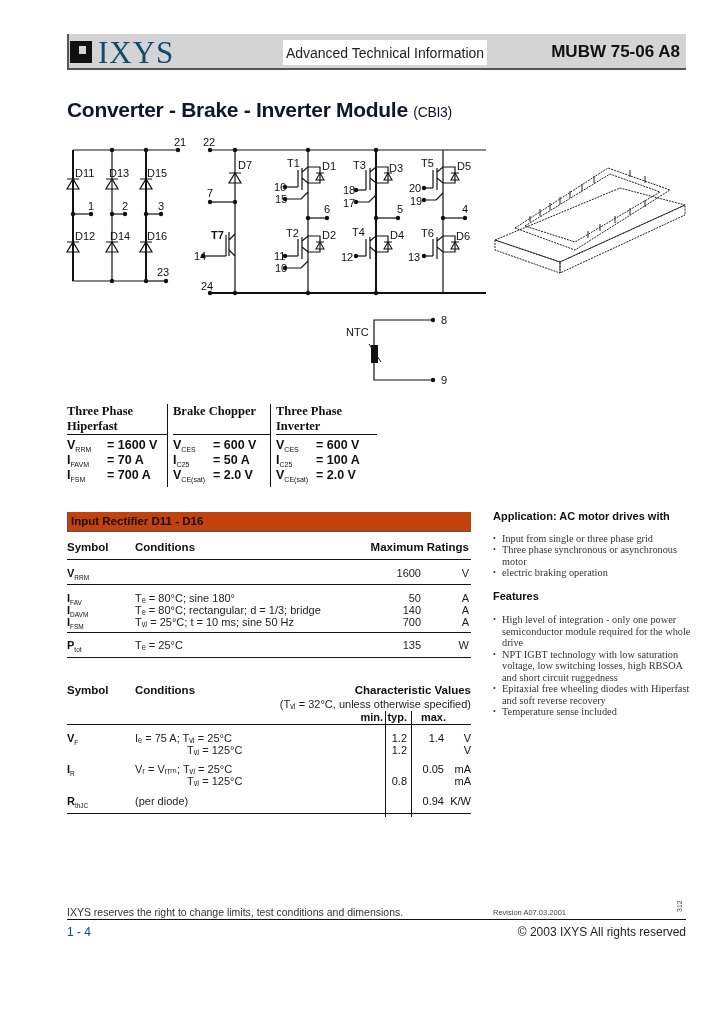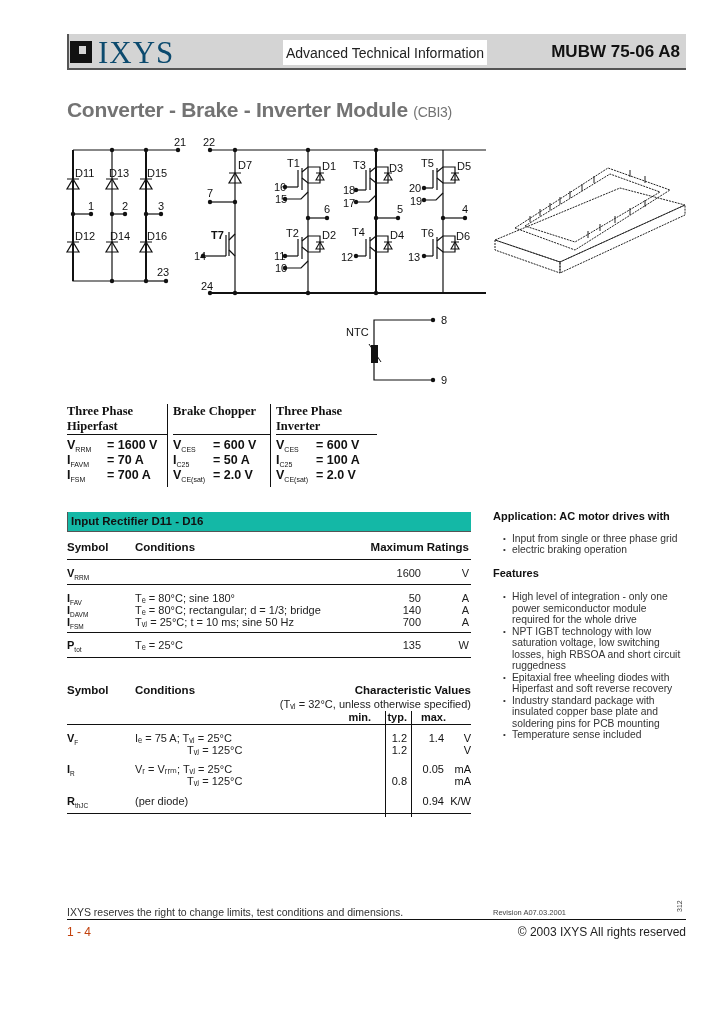--- a/index.html
+++ b/index.html
@@ -12,69 +12,69 @@
          border-left: 2px solid #555; border-bottom: 2px solid #555; box-sizing: border-box; }
   .logo { left: 70px; top: 35px; height: 34px; display: flex; align-items: center; }
   .logo-box { width: 22px; height: 22px; background: #111; position: relative; margin-right: 6px; }
   .logo-box::after { content: ""; position: absolute; left: 6px; top: 5px; width: 10px; height: 11px;
          background: #d4d4d4; border-left: 3px solid #111; border-bottom: 3px solid #111; box-sizing: border-box;}
   .logo-text { font-family: "Liberation Serif", "DejaVu Serif", serif; font-size: 31px; letter-spacing: 1px; color:#0c4a6e; line-height: 1; }
   .ati { left: 283px; top: 40px; width: 204px; height: 25px; background: #fff; font-size: 14px;
          display: flex; align-items: center; justify-content: center; color: #222; }
   .part { right: 40px; top: 42px; font-size: 17px; font-weight: bold; color: #111; }
 
-  .title { left: 67px; top: 98px; font-size: 21px; font-weight: bold; color: #737373; letter-spacing: -0.3px; }
+  .title { left: 67px; top: 98px; font-size: 21px; font-weight: bold; color: #0f172a; letter-spacing: -0.3px; }
   .title small { font-size: 14px; font-weight: normal; }
 
   
   .sum { left: 67px; top: 404px; width: 310px; font-size: 12.5px; font-weight: bold; }
   .sum-cols { display: flex; }
   .sum-col { box-sizing: border-box; }
   .sum-col + .sum-col { border-left: 1px solid #111; padding-left: 5px; }
   .sum-head { height: 30px; border-bottom: 1px solid #111; line-height: 15px; font-family: Liberation Serif, serif; }
   .sum-body { padding-top: 3px; padding-bottom: 4px; }
   .sum-row { display: flex; height: 15px; line-height: 15px; }
   .sym { display: inline-block; width: 40px; }
   .sym sub { font-size: 7px; font-weight: normal; vertical-align: -3px; }
   .eq { display: inline-block; }
 
   
-  .sec-bar { left: 67px; top: 512px; width: 404px; height: 20px; background: #14b8a6;
+  .sec-bar { left: 67px; top: 512px; width: 404px; height: 20px; background: #c2410c;
              border-left: 1px solid #555; border-bottom: 1px solid #555; box-sizing: border-box;
              font-size: 11.5px; font-weight: bold; padding-left: 3px; line-height: 19px; }
   .tbl { left: 67px; width: 404px; font-size: 11px; }
   .tbl .row { position: relative; height: 12px; line-height: 12px; }
   .tbl .c-sym { position: absolute; left: 0; font-weight: bold; }
   .tbl .c-sym sub { font-size: 6.5px; font-weight: normal; vertical-align: -3px; }
   .tbl .c-cond { position: absolute; left: 68px; color: #222; }
   .tbl .c-val { position: absolute; right: 50px; text-align: left; color: #222; }
   .tbl .c-unit { position: absolute; right: 2px; text-align: right; color: #222; }
   .hline { height: 1px; background: #111; }
   .th { font-weight: bold; font-size: 11.5px; }
 
   
-  .ct .c-min { position: absolute; right: 100px; text-align: left; }
+  .ct .c-min { position: absolute; right: 88px; text-align: left; }
   .ct .c-typ { position: absolute; right: 64px; text-align: left; }
   .ct .c-max { position: absolute; right: 27px; text-align: right; }
   .ct .c-u { position: absolute; right: 0; text-align: right; }
   .vsep { position: absolute; width: 1px; background: #111; }
 
   
   .rc { left: 493px; width: 200px; font-size: 10.3px; color: #333; line-height: 11.5px; }
   .rc .h { font-weight: bold; color: #111; font-size: 11px; }
-  .rc ul { margin: 10px; padding: 0; list-style: none; }
+  .rc ul { margin: 0; padding: 0; list-style: none; font-family: Liberation Serif, serif; }
   .rc li { position: relative; padding-left: 9px; }
   .rc li::before { content: "\2022"; position: absolute; left: 0; top: 0; font-size: 8px; }
 
   
   .foot1 { left: 67px; top: 906px; font-size: 10.5px; color: #333; }
   .rev { left: 493px; top: 908px; font-size: 7.5px; color: #444; }
   .code { left: 676px; top: 899px; font-size: 7px; color: #444; transform: rotate(-90deg); transform-origin: left top; }
   .fline { left: 67px; top: 919px; width: 619px; height: 1px; background: #111; }
-  .pg { left: 67px; top: 925px; font-size: 12px; color: #c2410c; }
+  .pg { left: 67px; top: 925px; font-size: 12px; color: #0c4a6e; }
   .copy { right: 34px; top: 925px; font-size: 12px; color: #222; }
 
   svg text { font-family: "Liberation Sans", "DejaVu Sans", sans-serif; }
 </style>
 </head>
 <body>
 
 <div class="abs hdr"></div>
 <div class="abs logo">
   <div class="logo-box"></div>
@@ -456,28 +456,28 @@
   </div>
   <div class="hline" style="margin-top:6px"></div>
   <div class="vsep" style="right:85px;top:27px;height:106px"></div>
   <div class="vsep" style="right:59px;top:27px;height:106px"></div>
 </div>
 
 <div class="abs rc" style="top:511px">
   <div class="h">Application: AC motor drives with</div>
   <ul style="margin-top:10px">
     <li>Input from single or three phase grid</li>
+    <li>Three phase synchronous or asynchronous motor</li>
     <li>electric braking operation</li>
   </ul>
   <div class="h" style="margin-top:12px">Features</div>
   <ul style="margin-top:12px">
     <li>High level of integration - only one power semiconductor module required for the whole drive</li>
     <li>NPT IGBT technology with low saturation voltage, low switching losses, high RBSOA and short circuit ruggedness</li>
     <li>Epitaxial free wheeling diodes with Hiperfast and soft reverse recovery</li>
-    <li>Industry standard package with insulated copper base plate and soldering pins for PCB mounting</li>
     <li>Temperature sense included</li>
   </ul>
 </div>
 
 <div class="abs foot1">IXYS reserves the right to change limits, test conditions and dimensions.</div>
 <div class="abs rev">Revision A07.03.2001</div>
 <div class="abs code" style="top:912px">312</div>
 <div class="abs fline"></div>
 <div class="abs pg">1 - 4</div>
 <div class="abs copy">© 2003 IXYS All rights reserved</div>

